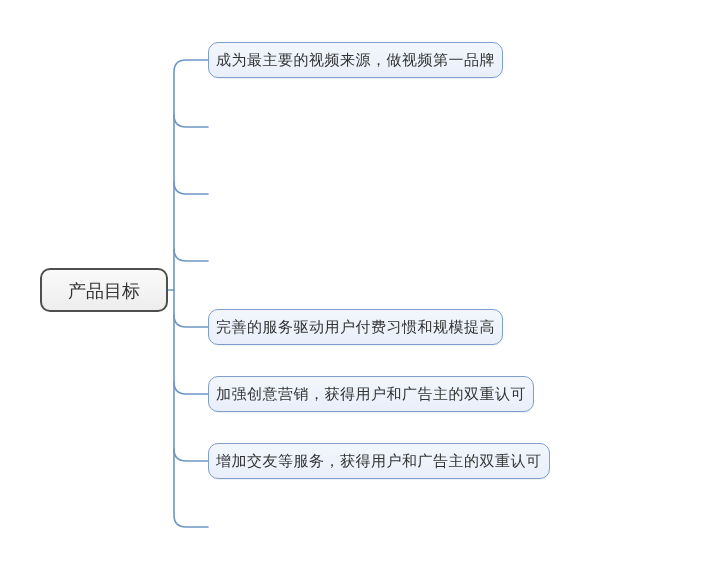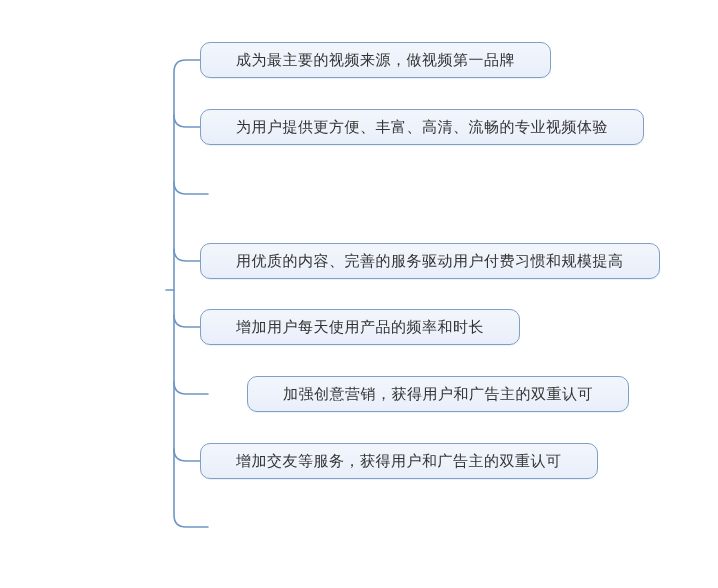--- a/index.html
+++ b/index.html
@@ -12,40 +12,40 @@
     overflow: hidden;
   }
   .connectors {
     position: absolute;
     left: 0; top: 0;
     width: 718px; height: 588px;
     pointer-events: none;
   }
   .topic {
     position: absolute;
-    left: 200px;
+    left: 208px;
     height: 36px;
     line-height: 34px;
-    padding: 0 35px;
+    padding: 0 7px;
     box-sizing: border-box;
     background: linear-gradient(#f2f6fc, #e9effa);
     border: 1px solid #7f9fc9;
     border-radius: 10px;
     font-size: 15px;
     letter-spacing: 0.5px;
     color: #333333;
     white-space: nowrap;
     box-shadow: 0 1px 1px rgba(120,150,190,0.15);
   }
   .topic-1 { top: 42px; }
   .topic-2 { top: 109px; }
   .topic-3 { top: 176px; }
   .topic-4 { top: 243px; }
   .topic-5 { top: 309px; }
-  .topic-6 { top: 376px; margin-left: 47px; }
+  .topic-6 { top: 376px; }
   .topic-7 { top: 443px; }
   .topic-8 { top: 509px; }
   .root-topic {
     position: absolute;
     left: 40px;
     top: 268px;
     width: 128px;
     height: 44px;
     line-height: 42px;
     box-sizing: border-box;
@@ -72,21 +72,20 @@
 
       <path d="M 174 115 Q 174 127 186 127 H 208"></path>
       <path d="M 174 182 Q 174 194 186 194 H 208"></path>
       <path d="M 174 249 Q 174 261 186 261 H 208"></path>
       <path d="M 174 315 Q 174 327 186 327 H 208"></path>
       <path d="M 174 382 Q 174 394 186 394 H 208"></path>
       <path d="M 174 449 Q 174 461 186 461 H 208"></path>
     </g>
   </svg>
 
+  <div class="root-topic">产品目标</div>
 
   <div class="topic topic-1">成为最主要的视频来源，做视频第一品牌</div>
-  <div class="topic topic-2">为用户提供更方便、丰富、高清、流畅的专业视频体验</div>
-  <div class="topic topic-4">用优质的内容、完善的服务驱动用户付费习惯和规模提高</div>
-  <div class="topic topic-5">增加用户每天使用产品的频率和时长</div>
+  <div class="topic topic-5">完善的服务驱动用户付费习惯和规模提高</div>
   <div class="topic topic-6">加强创意营销，获得用户和广告主的双重认可</div>
   <div class="topic topic-7">增加交友等服务，获得用户和广告主的双重认可</div>
 
 </div>
 
 </body></html>

